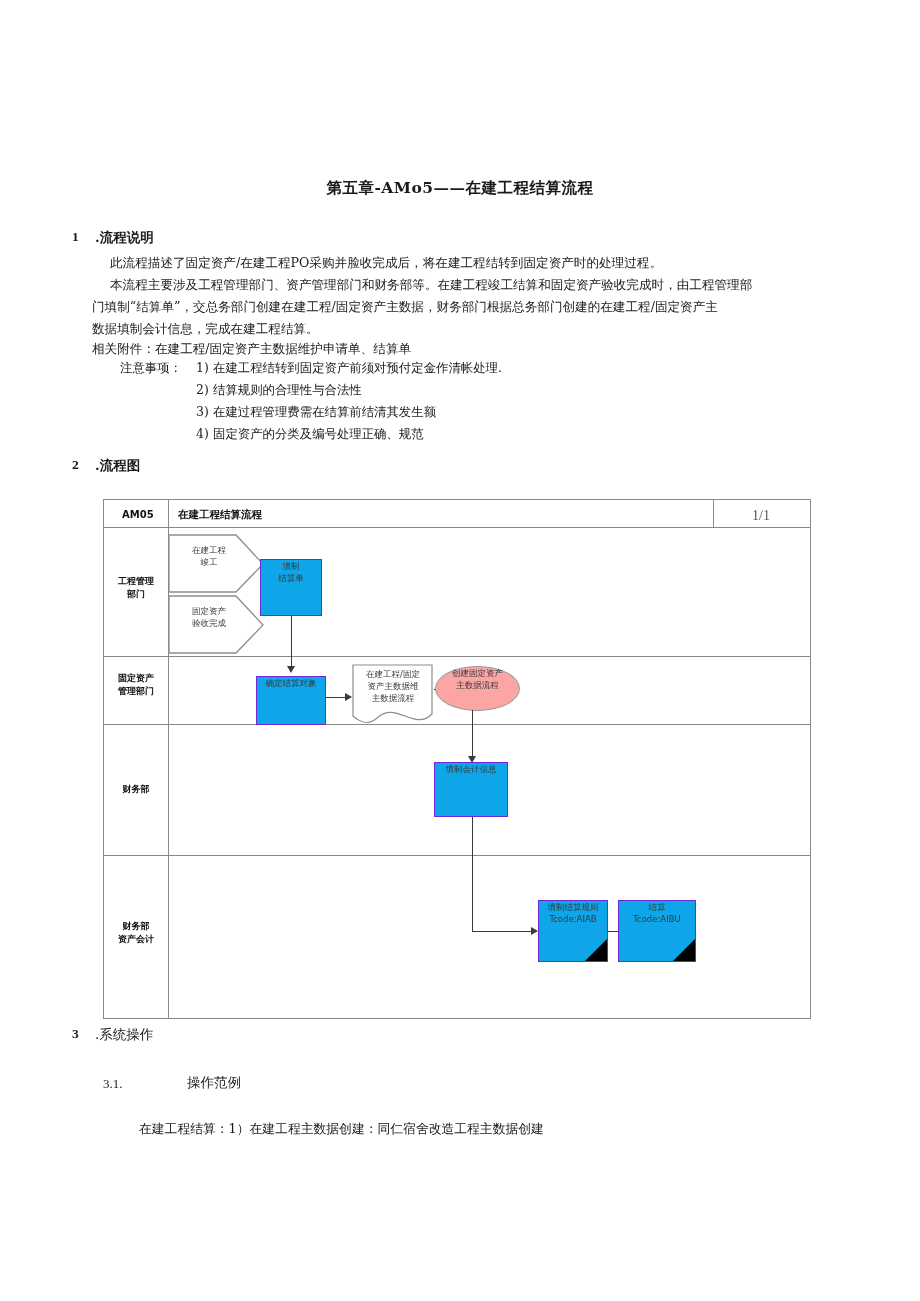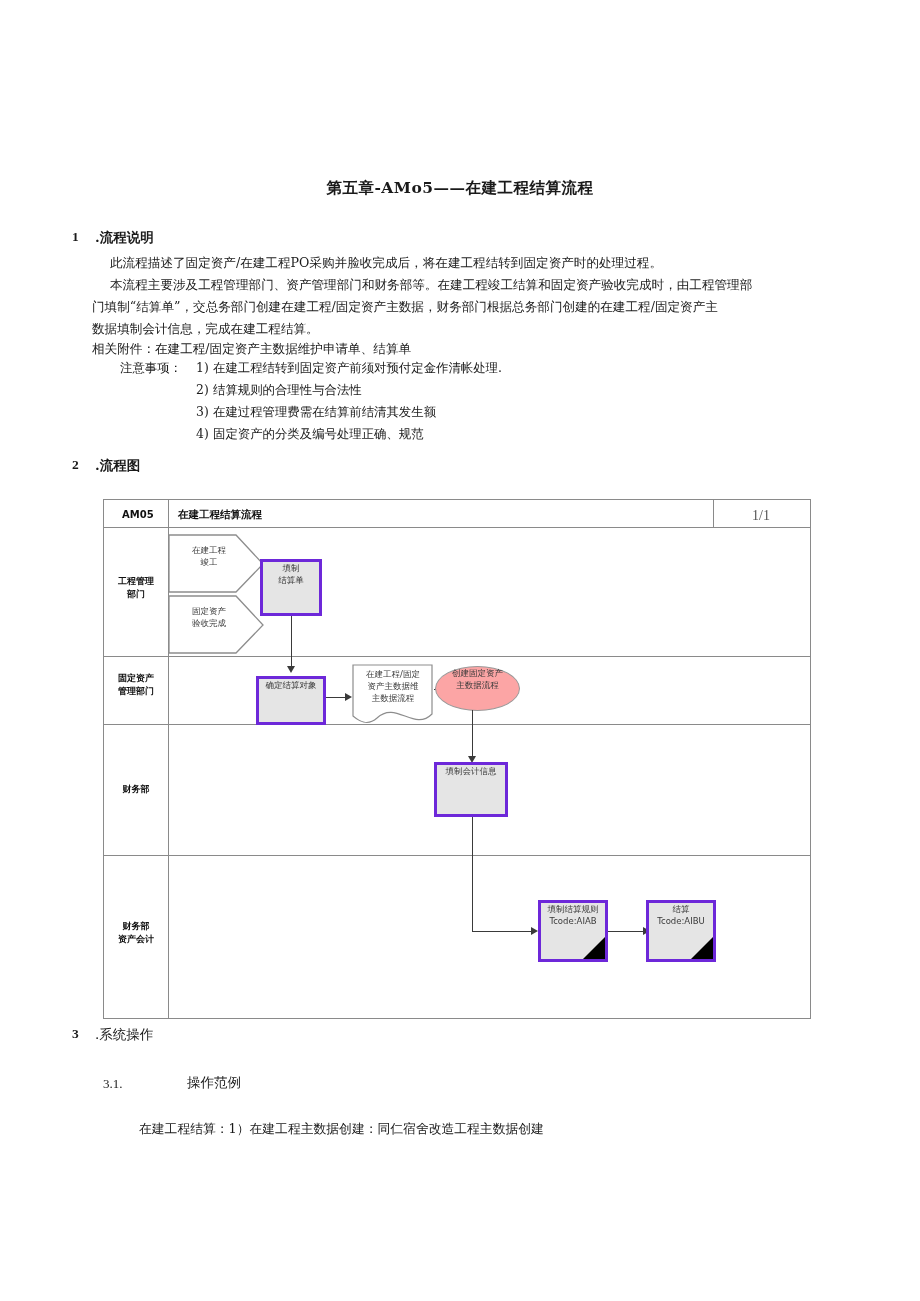--- a/index.html
+++ b/index.html
@@ -133,22 +133,22 @@
     display: flex;
     align-items: flex-start;
     justify-content: center;
     text-align: center;
     font-size: 8.5px;
     line-height: 12px;
     color: #3a3a3a;
     font-family: "DejaVu Sans", "Liberation Sans", sans-serif;
   }
   .box {
-    border: 3px solid #6d28d9;
-    background: #e5e5e5;
+    border: 1px solid #6d28d9;
+    background: #0ea5e9;
   }
   .oval {
     border: 1px solid #9a9a9a;
     border-radius: 50%;
     background: #fca5a5;
   }
   .shape-text { display: block; }
   .corner-tri {
     position: absolute;
     right: 0;
@@ -321,21 +321,21 @@
     <span class="shape-text">
       <span>填制结算规则</span><br>
       <span>Tcode:AIAB</span>
     </span>
     <span class="corner-tri"></span>
   </div>
 
   <div class="conn-h" style="left:504px; top:431px; width:38px;"></div>
   <div class="arrow-r" style="left:539px; top:427px;"></div>
 
-  <div class="shape box" style="left:542px; top:400px; width:70px; height:62px;">
+  <div class="shape box" style="left:514px; top:400px; width:78px; height:62px;">
     <span class="shape-text">
       <span>结算</span><br>
       <span>Tcode:AIBU</span>
     </span>
     <span class="corner-tri"></span>
   </div>
 
 </div>
 
 <div class="sec-num" style="left:72px; top:1026px;">3</div>

